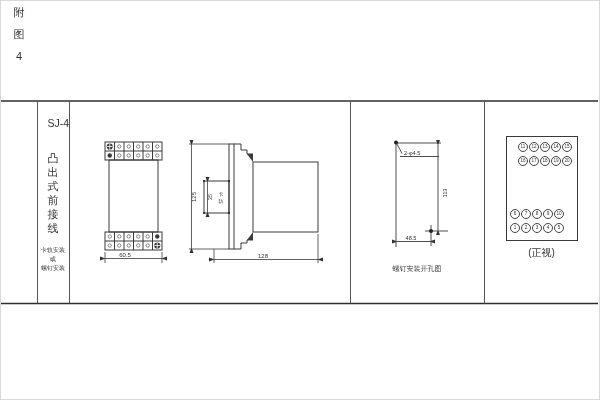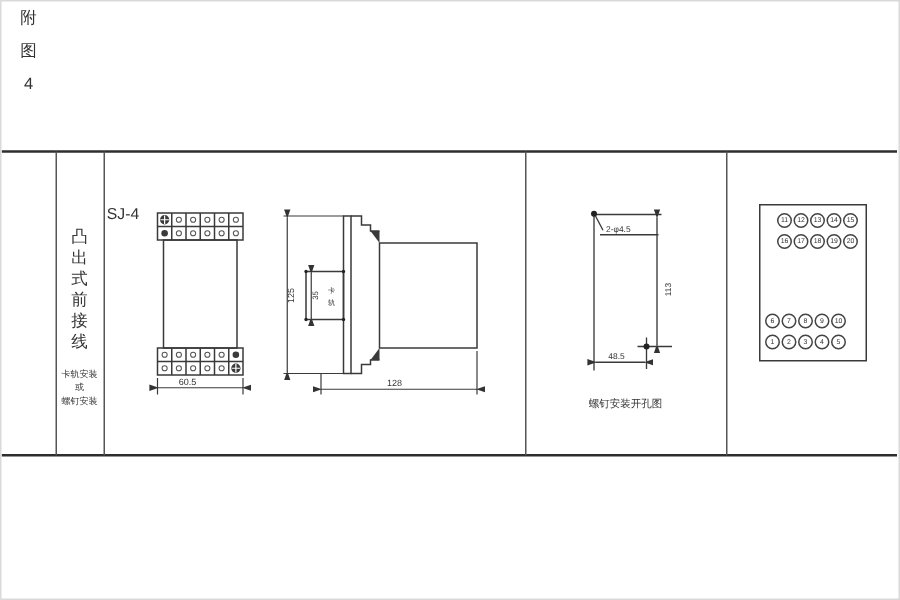--- a/index.html
+++ b/index.html
@@ -5,21 +5,21 @@
   html,body{margin:0;padding:0;background:#fff;}
   #canvas{
     position:relative;width:598px;height:398px;background:#ffffff;
     border:1px solid #d9d9d9;overflow:hidden;
     font-family:"Liberation Sans","DejaVu Sans",sans-serif;color:#333;
   }
   .abs{position:absolute;}
   
   .vstack{display:flex;flex-direction:column;align-items:center;}
   .fig-label{left:0;top:168;width:36px;font-size:11px;line-height:22px;letter-spacing:0;}
-  .model{left:36px;top:136px;width:32px;text-align:center;font-size:10.5px;font-weight:400;margin-left:29px;}
+  .model{left:36px;top:116px;width:32px;text-align:right;font-size:10.5px;font-weight:400;}
   .title-chars{left:36px;top:150px;width:32px;font-size:11px;line-height:14px;}
   .mount-lines{left:36px;top:245px;width:32px;font-size:6px;line-height:9px;text-align:center;}
   
   .hole-caption{left:349px;top:263px;width:134px;text-align:center;font-size:7px;color:#333;}
   .front-caption{left:483px;top:245px;width:115px;text-align:center;font-size:10px;color:#333;}
   
   .tbox{left:505px;top:135px;width:70px;height:103px;border:1px solid #3a3a3a;background:#fff;}
   .trow{display:flex;gap:1px;}
   .tcirc{
     width:8px;height:8px;border:1px solid #444;border-radius:50%;
@@ -220,14 +220,15 @@
     <span class="tcirc">10</span>
   </div>
   <div class="abs trow" style="left:509px;top:221.5px">
     <span class="tcirc">1</span>
     <span class="tcirc">2</span>
     <span class="tcirc">3</span>
     <span class="tcirc">4</span>
     <span class="tcirc">5</span>
   </div>
 
+  <div class="abs front-caption">(正视)</div>
 
 </div>
 
 </body></html>

